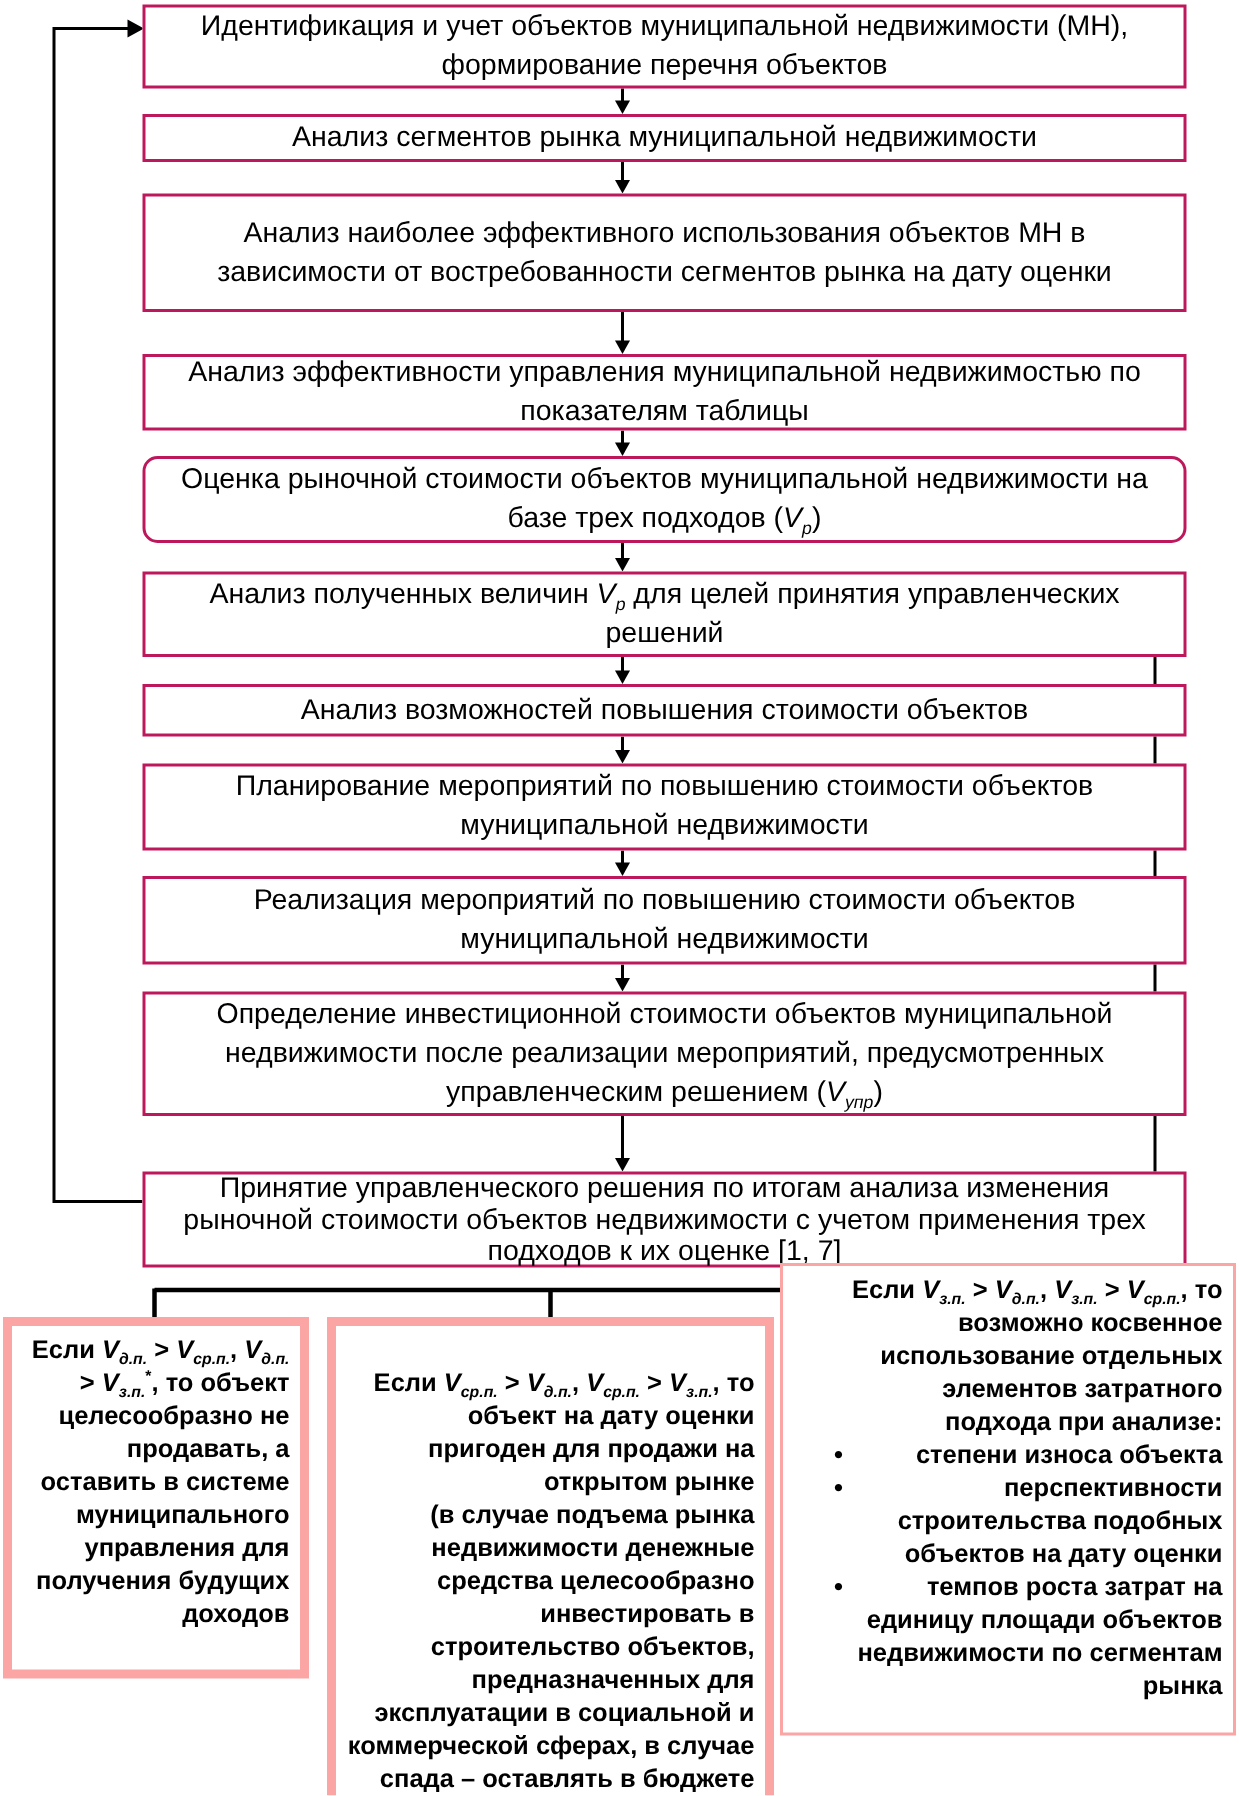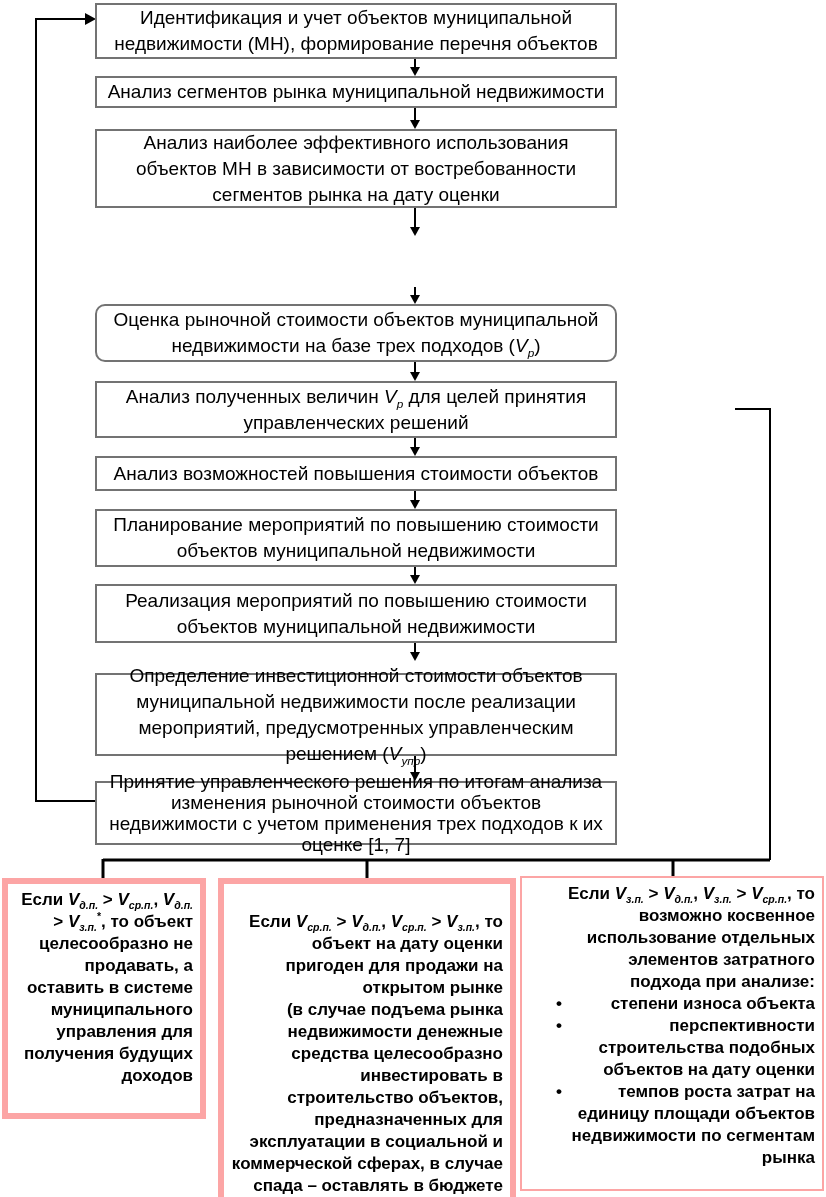--- a/index.html
+++ b/index.html
@@ -7,22 +7,22 @@
     position:relative;
     width:826px;height:1197px;
     background:#ffffff;
     font-family:"Liberation Sans","DejaVu Sans",sans-serif;
     color:#000;
     overflow:hidden;
   }
   #wires{position:absolute;left:0;top:0;z-index:1;pointer-events:none;}
   .box{
     position:absolute;
-    left:95px;width:522px;
-    border:2px solid #737373;
+    left:95px;width:696px;
+    border:2px solid #be185d;
     background:#fff;
     box-sizing:border-box;
     display:flex;align-items:center;justify-content:center;
     text-align:center;
     font-size:19px;line-height:26px;
     padding:1px 8px;
     z-index:2;
   }
   .box.tight{line-height:21px;}
   .cond{
@@ -94,52 +94,55 @@
 
   <div class="box" style="top:3px;height:56px;">
       <span>Идентификация и учет объектов муниципальной недвижимости (МН), формирование перечня объектов</span>
     </div>
   <div class="box" style="top:76px;height:32px;">
       <span>Анализ сегментов рынка муниципальной недвижимости</span>
     </div>
   <div class="box" style="top:129px;height:79px;">
       <span>Анализ наиболее эффективного использования объектов МН в зависимости от востребованности сегментов рынка на дату оценки</span>
     </div>
+  <div class="box" style="top:236px;height:51px;">
+      <span>Анализ эффективности управления муниципальной недвижимостью по показателям таблицы</span>
+    </div>
   <div class="box" style="top:304px;height:58px;border-radius:10px;">
       <span>Оценка рыночной стоимости объектов муниципальной недвижимости на базе трех подходов (<i>V</i><sub><i>р</i></sub>)</span>
     </div>
   <div class="box" style="top:456px;height:35px;">
       <span>Анализ возможностей повышения стоимости объектов</span>
     </div>
   <div class="box" style="top:381px;height:57px;">
       <span>Анализ полученных величин <i>V</i><sub><i>р</i></sub> для целей принятия управленческих решений</span>
     </div>
   <div class="box" style="top:509px;height:58px;">
       <span>Планирование мероприятий по повышению стоимости объектов муниципальной недвижимости</span>
     </div>
   <div class="box" style="top:584px;height:59px;">
       <span>Реализация мероприятий по повышению стоимости объектов муниципальной недвижимости</span>
     </div>
-  <div class="box" style="top:661px;height:83px;margin-top:12px;">
+  <div class="box" style="top:661px;height:83px;">
       <span>Определение инвестиционной стоимости объектов муниципальной недвижимости после реализации мероприятий, предусмотренных управленческим решением (<i>V</i><sub><i>упр</i></sub>)</span>
     </div>
   <div class="box tight" style="top:781px;height:64px;">
       <span>Принятие управленческого решения по итогам анализа изменения рыночной стоимости объектов недвижимости с учетом применения трех подходов к их оценке [1, 7]</span>
     </div>
 
   <div class="cond" style="left:2px;top:878px;width:204px;height:241px;">
     <span>Если <i>V</i><sub><i>д.п.</i></sub> &gt; <i>V</i><sub><i>ср.п.</i></sub>, <i>V</i><sub><i>д.п.</i></sub> &gt; <i>V</i><sub><i>з.п.</i></sub><sup>*</sup>, то объект целесообразно не продавать, а оставить в системе муниципального управления для получения будущих доходов</span>
   </div>
 
   <div class="cond pre" style="left:218px;top:878px;width:298px;height:368px;">
     <span>Если <i>V</i><sub><i>ср.п.</i></sub> &gt; <i>V</i><sub><i>д.п.</i></sub>, <i>V</i><sub><i>ср.п.</i></sub> &gt; <i>V</i><sub><i>з.п.</i></sub>, то объект на дату оценки пригоден для продажи на открытом рынке
 (в случае подъема рынка недвижимости денежные средства целесообразно инвестировать в строительство объектов, предназначенных для эксплуатации в социальной и коммерческой сферах, в случае спада – оставлять в бюджете муниципального образования)</span>
   </div>
 
-  <div class="cond thin" style="left:520px;top:876px;width:304px;height:315px;padding-left:31px;">
+  <div class="cond thin" style="left:520px;top:842px;width:304px;height:315px;padding-left:31px;">
     <span>Если <i>V</i><sub><i>з.п.</i></sub> &gt; <i>V</i><sub><i>д.п.</i></sub>, <i>V</i><sub><i>з.п.</i></sub> &gt; <i>V</i><sub><i>ср.п.</i></sub>, то возможно косвенное использование отдельных элементов затратного подхода при анализе:</span>
     <ul class="bullets">
         <li>степени износа объекта</li>
         <li>перспективности строительства подобных объектов на дату оценки</li>
         <li>темпов роста затрат на единицу площади объектов недвижимости по сегментам рынка</li>
       </ul>
   </div>
 
 </div>
 

